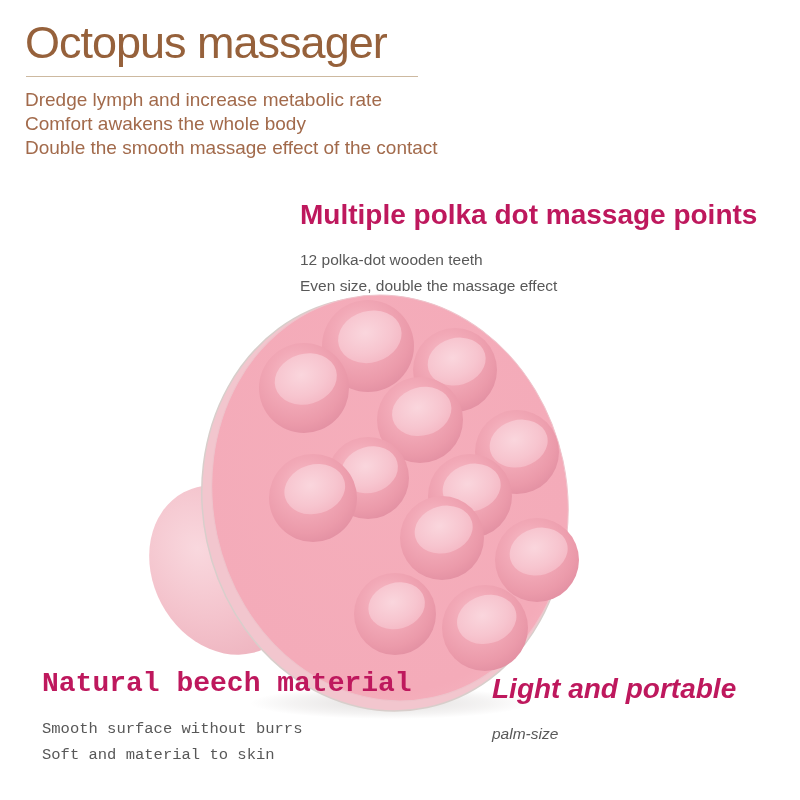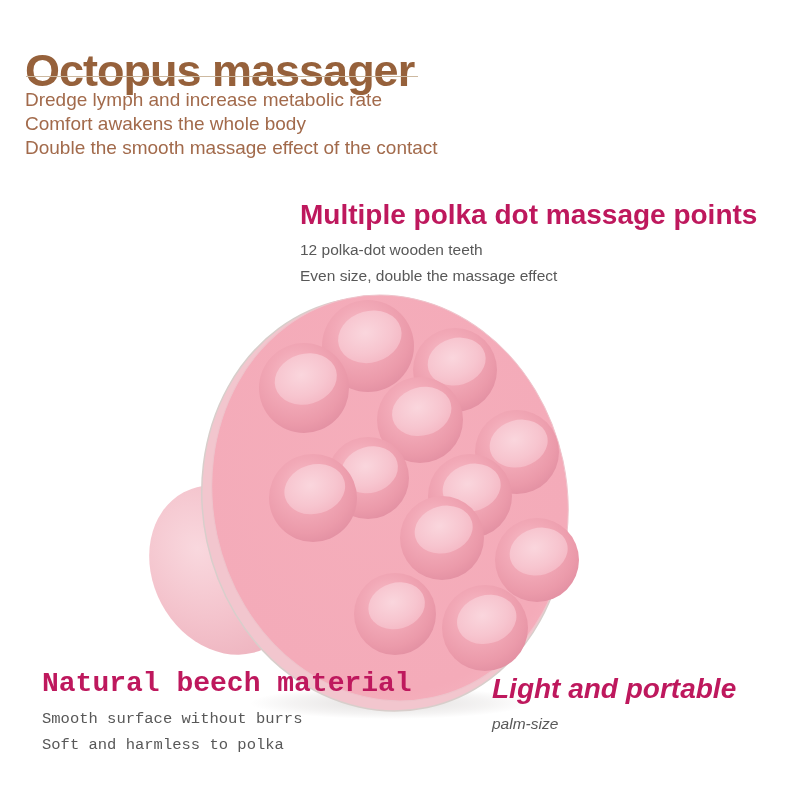--- a/index.html
+++ b/index.html
@@ -2,39 +2,39 @@
 <html><head>
 <meta charset="utf-8">
 <style>
   html,body{margin:0;padding:0;}
   body{
     width:800px;height:800px;background:#ffffff;position:relative;
     font-family:"Liberation Sans", sans-serif;overflow:hidden;
   }
   .page-title{
     position:absolute;left:25px;top:16px;
-    font-size:45px;font-weight:bold;letter-spacing:-1px;
-    color:#96613B;line-height:1.2;white-space:nowrap;margin-top:28px;
+    font-size:45px;font-weight:normal;letter-spacing:-1px;
+    color:#96613B;line-height:1.2;white-space:nowrap;
   }
   .title-divider{
     position:absolute;left:26px;top:76px;width:392px;height:1px;
     background:#CDB9A0;
   }
   .subtitle{
     position:absolute;left:25px;top:88px;
     font-size:19px;line-height:24px;color:#A26A4B;white-space:nowrap;
   }
   .feature{position:absolute;white-space:nowrap;}
   .feature .heading{
     font-size:28px;font-weight:bold;color:#be185d;line-height:30px;
   }
   .feature .line{
     font-size:15.5px;color:#585858;line-height:26px;
   }
-  .feature .body{margin-top:7px;}
+  .feature .body{margin-top:17px;}
   #feature-points{left:300px;top:200px;}
   #feature-material{left:42px;top:669px;font-family:Liberation Mono, monospace;}
   #feature-portable{left:492px;top:674px;font-style:italic;}
   .product-svg{position:absolute;left:0;top:0;pointer-events:none;}
 </style>
 </head>
 <body>
 
 <div class="page-title">Octopus massager</div>
 <div class="title-divider"></div>
@@ -140,21 +140,21 @@
   <div class="body">
     <div class="line">12 polka-dot wooden teeth</div>
     <div class="line">Even size, double the massage effect</div>
   </div>
 </div>
 
 <div class="feature" id="feature-material">
   <div class="heading">Natural beech material</div>
   <div class="body">
     <div class="line">Smooth surface without burrs</div>
-    <div class="line">Soft and harmless to polka</div>
+    <div class="line">Soft and material to skin</div>
   </div>
 </div>
 
 <div class="feature" id="feature-portable">
   <div class="heading">Light and portable</div>
   <div class="body">
     <div class="line">palm-size</div>
   </div>
 </div>
 

